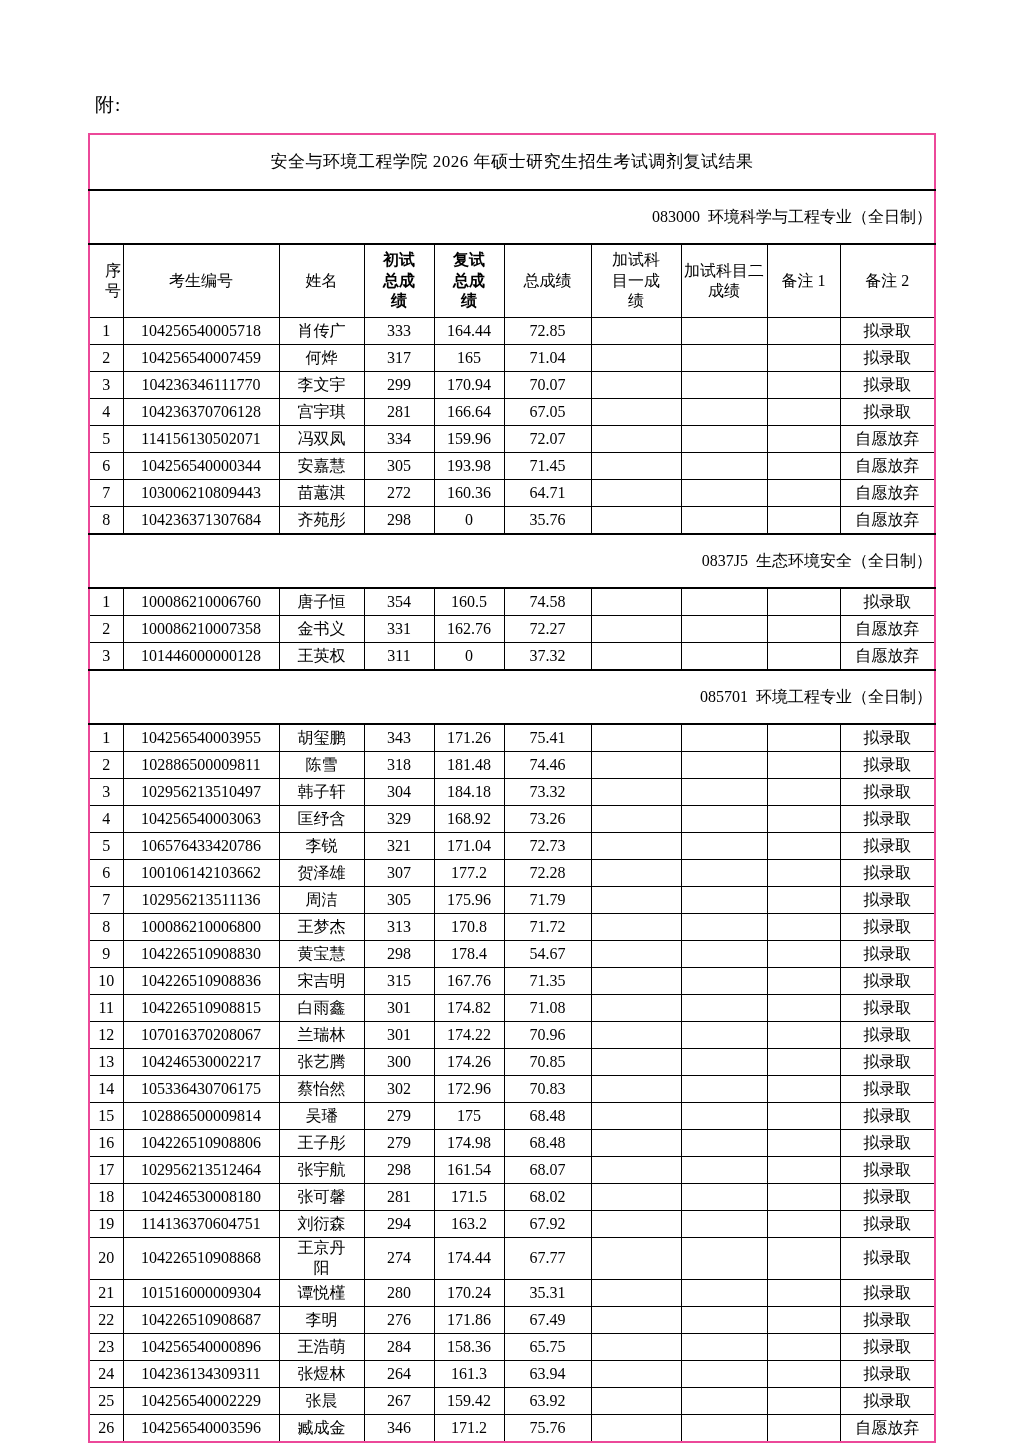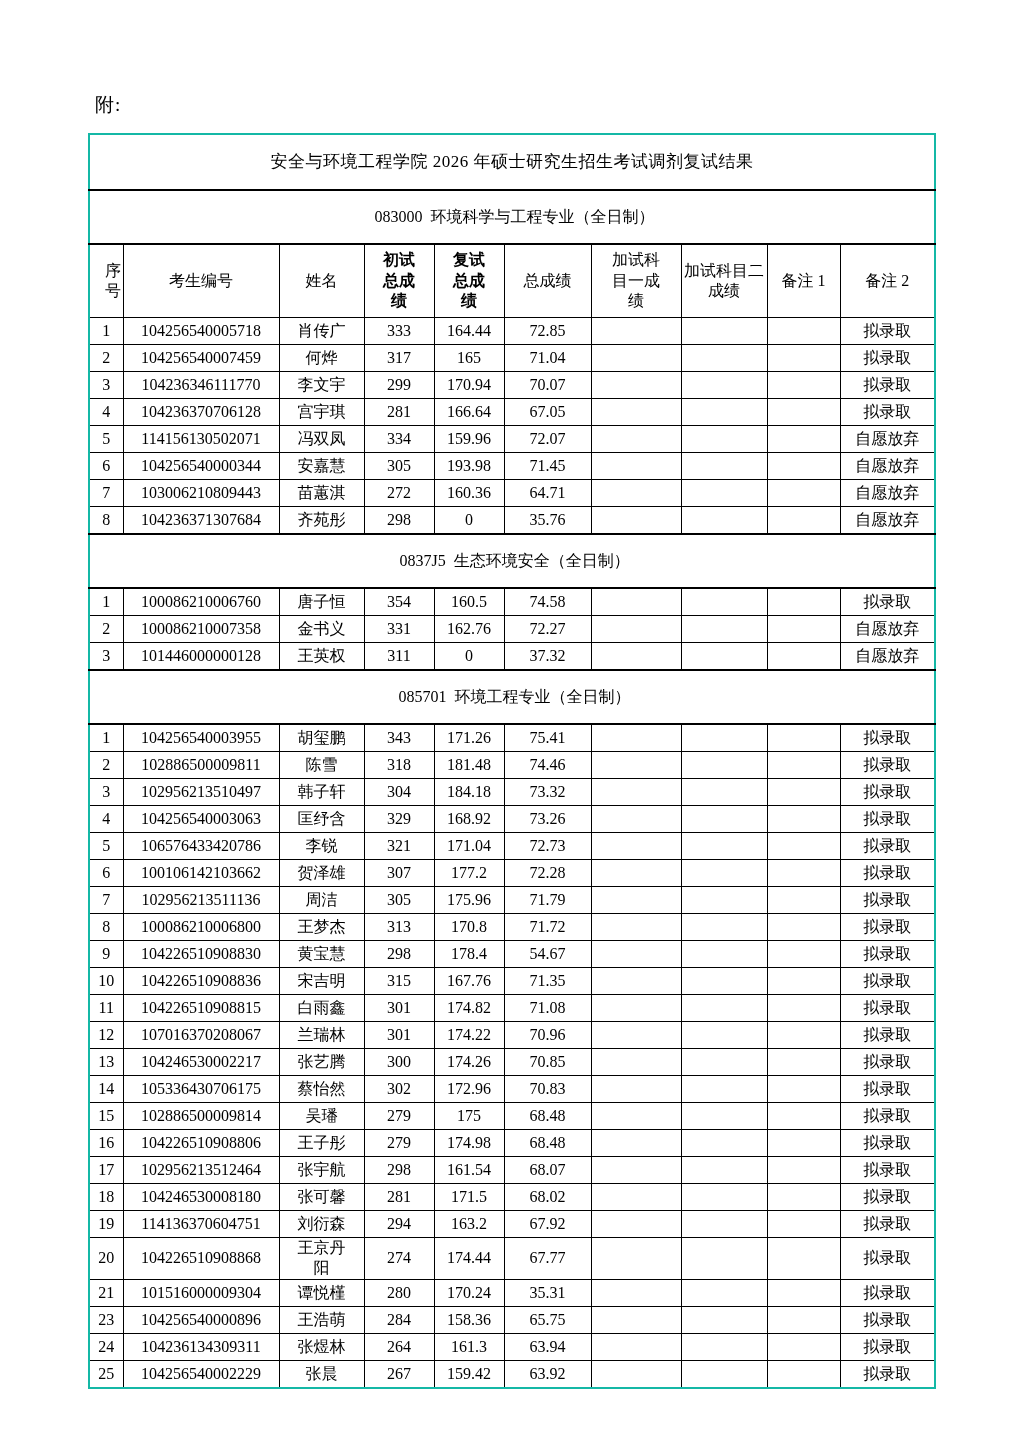--- a/index.html
+++ b/index.html
@@ -23,41 +23,41 @@
     font-size: 19px;
     letter-spacing: 1px;
   }
   table.results {
     position: absolute;
     left: 88px;
     top: 133px;
     width: 848px;
     border-collapse: collapse;
     table-layout: fixed;
-    border: 2px solid #14b8a6;
+    border: 2px solid #ec4899;
   }
   table.results td, table.results th {
     border: 1px solid #000;
     font-weight: normal;
     text-align: center;
     vertical-align: middle;
     font-size: 16px;
     line-height: 1.28;
     padding: 1px 2px;
     overflow: hidden;
   }
   tr.title-row td {
     height: 52px;
     font-size: 17px;
     border-bottom-width: 2px;
     letter-spacing: 0.5px;
   }
   tr.section-row td {
     height: 50px;
-    text-align: center;
+    text-align: right;
     padding-left: 7px;
     white-space: pre;
     border-top-width: 2px;
     border-bottom-width: 2px;
     margin-top: 12px;
   }
   tr.header-row th {
     height: 70px;
   }
   tr.data-row td {
@@ -494,20 +494,32 @@
           <td class="col-2">谭悦槿</td>
           <td class="col-3">280</td>
           <td class="col-4">170.24</td>
           <td class="col-5">35.31</td>
           <td class="col-6"></td>
           <td class="col-7"></td>
           <td class="col-8"></td>
           <td class="col-9">拟录取</td>
         </tr>
         <tr class="data-row">
+          <td class="col-0">22</td>
+          <td class="col-1">104226510908687</td>
+          <td class="col-2">李明</td>
+          <td class="col-3">276</td>
+          <td class="col-4">171.86</td>
+          <td class="col-5">67.49</td>
+          <td class="col-6"></td>
+          <td class="col-7"></td>
+          <td class="col-8"></td>
+          <td class="col-9">拟录取</td>
+        </tr>
+        <tr class="data-row">
           <td class="col-0">23</td>
           <td class="col-1">104256540000896</td>
           <td class="col-2">王浩萌</td>
           <td class="col-3">284</td>
           <td class="col-4">158.36</td>
           <td class="col-5">65.75</td>
           <td class="col-6"></td>
           <td class="col-7"></td>
           <td class="col-8"></td>
           <td class="col-9">拟录取</td>
@@ -529,16 +541,28 @@
           <td class="col-1">104256540002229</td>
           <td class="col-2">张晨</td>
           <td class="col-3">267</td>
           <td class="col-4">159.42</td>
           <td class="col-5">63.92</td>
           <td class="col-6"></td>
           <td class="col-7"></td>
           <td class="col-8"></td>
           <td class="col-9">拟录取</td>
         </tr>
+        <tr class="data-row">
+          <td class="col-0">26</td>
+          <td class="col-1">104256540003596</td>
+          <td class="col-2">臧成金</td>
+          <td class="col-3">346</td>
+          <td class="col-4">171.2</td>
+          <td class="col-5">75.76</td>
+          <td class="col-6"></td>
+          <td class="col-7"></td>
+          <td class="col-8"></td>
+          <td class="col-9">自愿放弃</td>
+        </tr>
       </tbody>
   </table>
 
 </div>
 
 </body></html>

